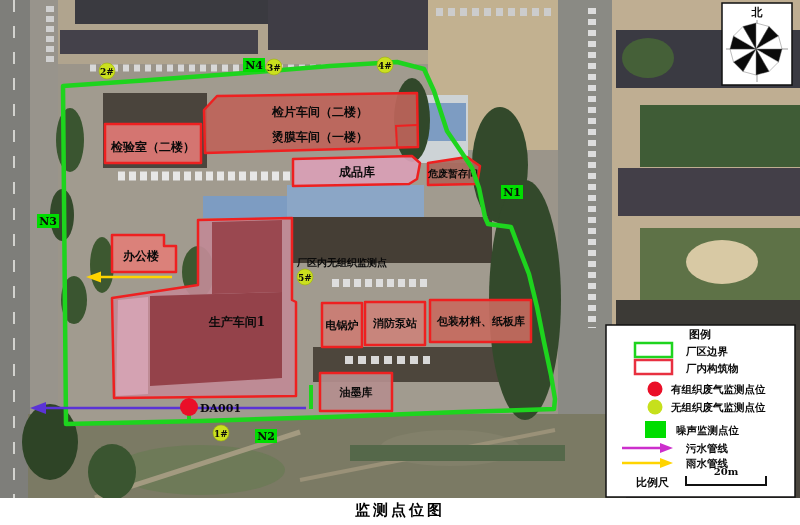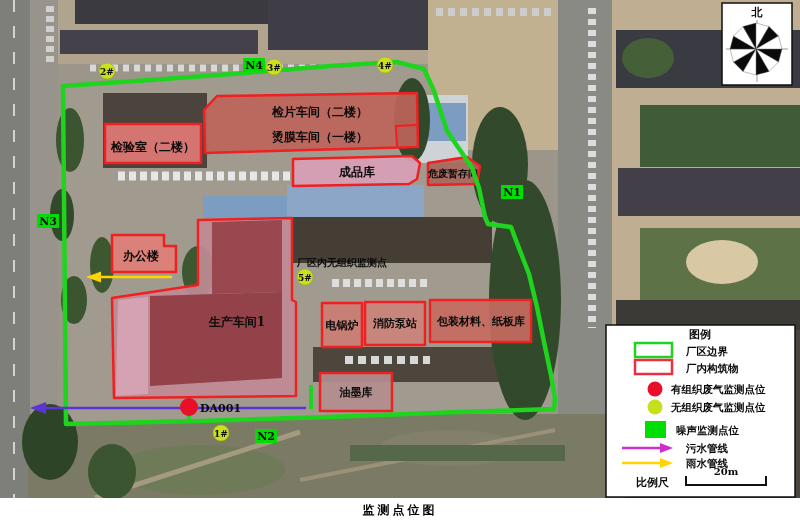--- a/index.html
+++ b/index.html
@@ -1,19 +1,19 @@
 <!DOCTYPE html>
 <html><head>
 <meta charset="utf-8">
 <style>
   html,body{margin:0;padding:0;background:#ffffff;}
   .figure{width:800px;height:525px;position:relative;background:#fff;font-family:"Liberation Sans",sans-serif;}
   svg{display:block;}
   .caption{width:800px;height:27px;text-align:center;font-family:"DejaVu Serif","Liberation Serif",serif;
-           font-weight:bold;font-size:12px;color:#000;letter-spacing:3px;line-height:25px;}
+           font-weight:bold;font-size:15px;color:#000;letter-spacing:3px;line-height:25px;}
   text{font-family:"DejaVu Serif","Liberation Serif",serif;font-weight:bold;fill:#0a0a0a;}
   .t12{font-size:12px}.t11{font-size:11px}.t10{font-size:10px}.t9{font-size:9px}
   .lg{font-size:10.5px}
   .redb{fill-opacity:.92;stroke:#ee2020;stroke-width:2.5;stroke-linejoin:round;}
 </style>
 </head>
 <body>
 
 <div class="figure">
 <svg width="800" height="498" viewBox="0 0 800 498">

